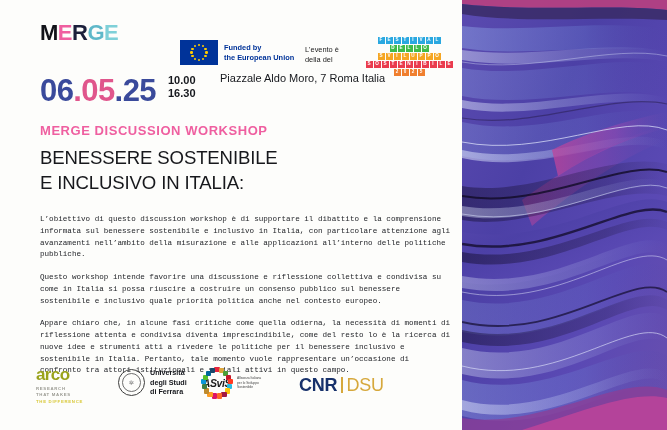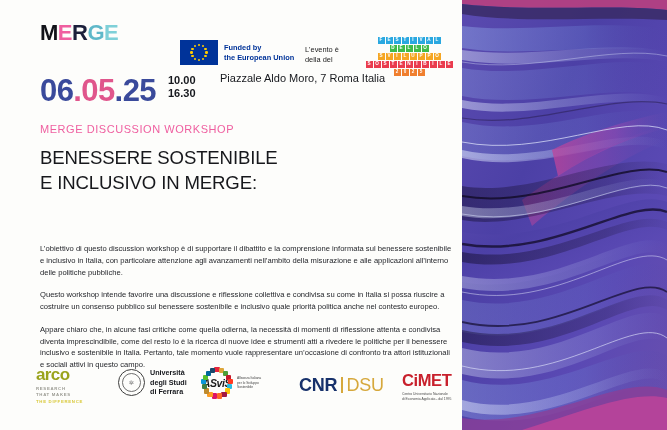--- a/index.html
+++ b/index.html
@@ -142,44 +142,45 @@
     font-size: 11px;
     color: #16181d;
     line-height: 1.25;
     font-weight: 400;
   }
 
   
   .eyebrow {
     position: absolute;
     left: 40px; top: 124px;
-    font-size: 11px;
-    font-weight: 400;
+    font-size: 13px;
+    font-weight: 700;
     letter-spacing: 0.55px;
     color: #ef5fa0;
     line-height: 1;
     text-align: center;
   }
   .main-title {
     position: absolute;
     left: 40px; top: 146px;
     width: 415px;
     font-size: 18.6px;
     font-weight: 400;
     color: #17181c;
     line-height: 1.33;
     letter-spacing: -0.15px;
   }
   .main-title div { white-space: nowrap; }
 
   
   .body-copy {
     position: absolute;
-    left: 40px; top: 243px;
+    left: 40px; top: 214px;
     width: 412px;
+    font-family: Liberation Mono, monospace;
   }
   .body-copy p {
     margin: 0 0 11px 0;
     font-size: 7.6px;
     line-height: 1.55;
     color: #1d1f24;
     text-align: left;
   }
 
   
@@ -423,21 +424,21 @@
       </div>
       <div class="venue">
         <div>Piazzale Aldo Moro, 7 Roma  Italia</div>
       </div>
     </div>
 
     <div class="eyebrow">MERGE DISCUSSION WORKSHOP</div>
 
     <div class="main-title">
       <div>BENESSERE SOSTENIBILE</div>
-      <div>E INCLUSIVO IN MERGE:</div>
+      <div>E INCLUSIVO IN ITALIA:</div>
     </div>
 
     <div class="body-copy">
       <p>L’obiettivo di questo discussion workshop è di supportare il dibattito e la comprensione informata sul benessere sostenibile e inclusivo in Italia, con particolare attenzione agli avanzamenti nell’ambito della misurazione e alle applicazioni all’interno delle politiche pubbliche.</p>
       <p>Questo workshop intende favorire una discussione e riflessione collettiva e condivisa su come in Italia si possa riuscire a costruire un consenso pubblico sul benessere sostenibile e inclusivo quale priorità politica anche nel contesto europeo.</p>
       <p>Appare chiaro che, in alcune fasi critiche come quella odierna, la necessità di momenti di riflessione attenta e condivisa diventa imprescindibile, come del resto lo è la ricerca di nuove idee e strumenti atti a rivedere le politiche per il benessere inclusivo e sostenibile in Italia. Pertanto, tale momento vuole rappresentare un’occasione di confronto tra attori istituzionali e sociali attivi in questo campo.</p>
     </div>
 
     <div class="footer-logos">
 
@@ -488,27 +489,20 @@
           <div>Sostenibile</div>
         </div>
       </div>
 
       <div class="logo-cnr">
         <span class="cnr-word">CNR</span>
         <span class="cnr-bar"></span>
         <span class="dsu-word">DSU</span>
       </div>
 
-      <div class="logo-cimet">
-        <div class="cimet-word">CiMET</div>
-        <div class="cimet-sub">
-          <div>Centro Universitario Nazionale</div>
-          <div>di Economia Applicata - dal 1995</div>
-        </div>
-      </div>
 
     </div>
   </div>
 
   <div class="art-panel">
     <svg viewBox="0 0 205 430" preserveAspectRatio="none" aria-hidden="true">
       <defs>
         <linearGradient id="gBase" x1="0" y1="0" x2="1" y2="1">
           <stop offset="0%" stop-color="#5b4bb0"></stop>
           <stop offset="35%" stop-color="#4c40a6"></stop>

